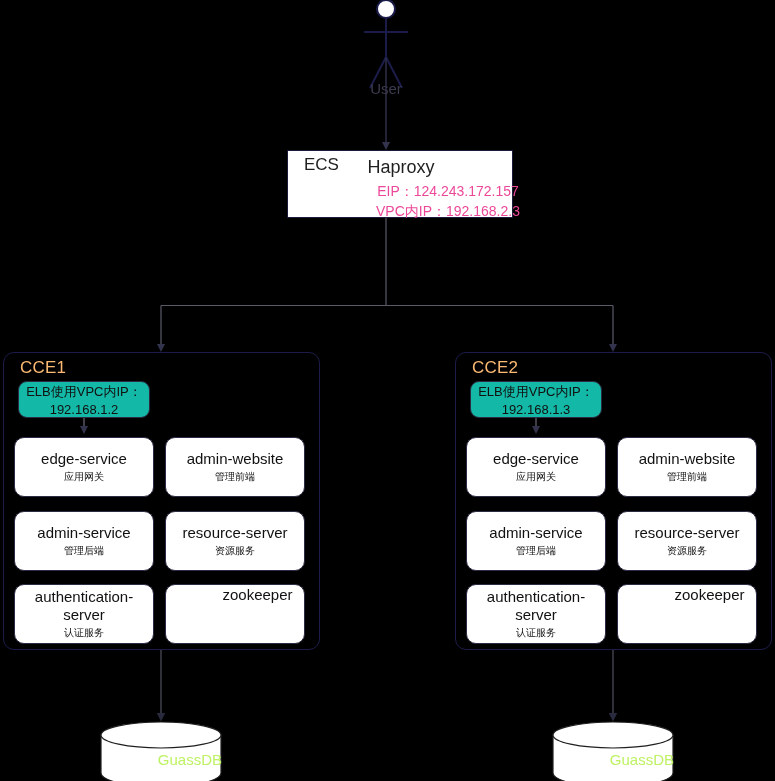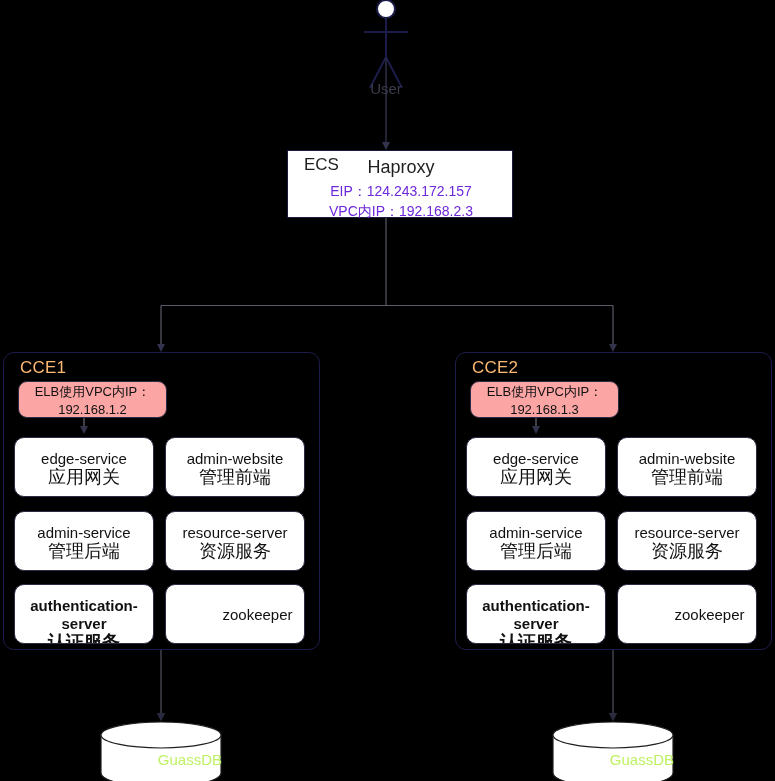--- a/index.html
+++ b/index.html
@@ -55,22 +55,23 @@
     text-align: center;
     font-size: 18px;
     color: #1f1f1f;
   }
   .ecs-line {
     position: absolute;
     left: 0;
     width: 226px;
     text-align: center;
     font-size: 14px;
-    color: #6d28d9;
-    white-space: nowrap;
+    color: #ec4899;
+    white-space: nowrap;
+    padding-left: 47px;
   }
   .ecs-line.l1 { top: 32px; }
   .ecs-line.l2 { top: 52px; }
 
   
   .cluster {
     position: absolute;
     border: 1.5px solid #1c1c4a;
     border-radius: 11px;
     box-sizing: border-box;
@@ -80,22 +81,22 @@
     position: absolute;
     left: 16px; top: 5px;
     font-size: 17px;
     color: #fdba74;
     letter-spacing: .2px;
   }
 
   
   .elb {
     position: absolute;
-    width: 149px; height: 37px;
-    background: #fca5a5;
+    width: 132px; height: 37px;
+    background: #14b8a6;
     border: 1px solid #2b2b44;
     border-radius: 9px;
     box-sizing: border-box;
     text-align: center;
     overflow: hidden;
   }
   .elb .l1 {
     display: block;
     font-size: 13px;
     color: #111111;
@@ -125,28 +126,28 @@
     justify-content: center;
     overflow: hidden;
   }
   .svc .en {
     font-size: 15px;
     color: #111111;
     line-height: 19px;
     white-space: nowrap;
   }
   .svc .cn {
-    font-size: 18px;
+    font-size: 10px;
     color: #111111;
     line-height: 18px;
     white-space: nowrap;
   }
   .svc.tall .en { line-height: 18px; }
-  .svc.tall { justify-content: flex-start; padding-top: 12px; font-weight: bold; }
-  .svc.single { justify-content: center; padding-left: 45px; }
+  .svc.tall { justify-content: flex-start; padding-top: 3px; }
+  .svc.single { justify-content: flex-start; padding-left: 45px; }
 
   
   .db {
     position: absolute;
     width: 122px; height: 60px;
   }
   .db svg { display: block; }
   .db-label {
     position: absolute;
     left: 0; top: 30px;

